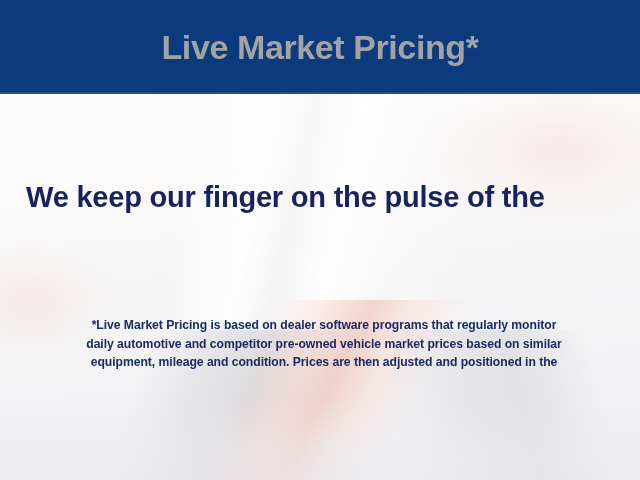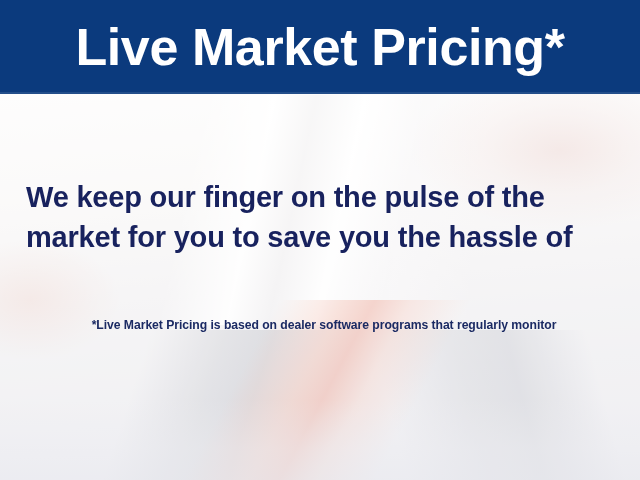--- a/index.html
+++ b/index.html
@@ -118,22 +118,22 @@
     width: 640px;
     height: 94px;
     background: #0b3a7d;
     display: flex;
     align-items: center;
     justify-content: center;
     box-shadow: inset 0 -2px 0 rgba(255,255,255,0.10);
   }
 
   .header-title {
-    color: #ffffff;
-    font-size: 52px;
+    color: #a3a3a3;
+    font-size: 34px;
     font-weight: bold;
     letter-spacing: -0.4px;
     line-height: 1;
     white-space: nowrap;
     margin: 16px;
     font-family: "Liberation Sans", sans-serif;
   }
 
   
   .headline {
@@ -188,20 +188,21 @@
   <div class="bg-layer bg-red-sweep"></div>
   <div class="bg-layer bg-bottom-wash"></div>
   <div class="bg-layer bg-veil"></div>
 
   <div class="header-band">
     <h1 class="header-title">Live Market Pricing*</h1>
   </div>
 
   <div class="headline">
     <span class="headline-line">We keep our finger on the pulse of the</span>
-    <span class="headline-line">market for you to save you the hassle of</span>
   </div>
 
   <div class="disclaimer">
     <span class="disclaimer-line">*Live Market Pricing is based on dealer software programs that regularly monitor</span>
+    <span class="disclaimer-line">daily automotive and competitor pre-owned vehicle market prices based on similar</span>
+    <span class="disclaimer-line">equipment, mileage and condition. Prices are then adjusted and positioned in the</span>
   </div>
 
 </div>
 
 </body></html>

